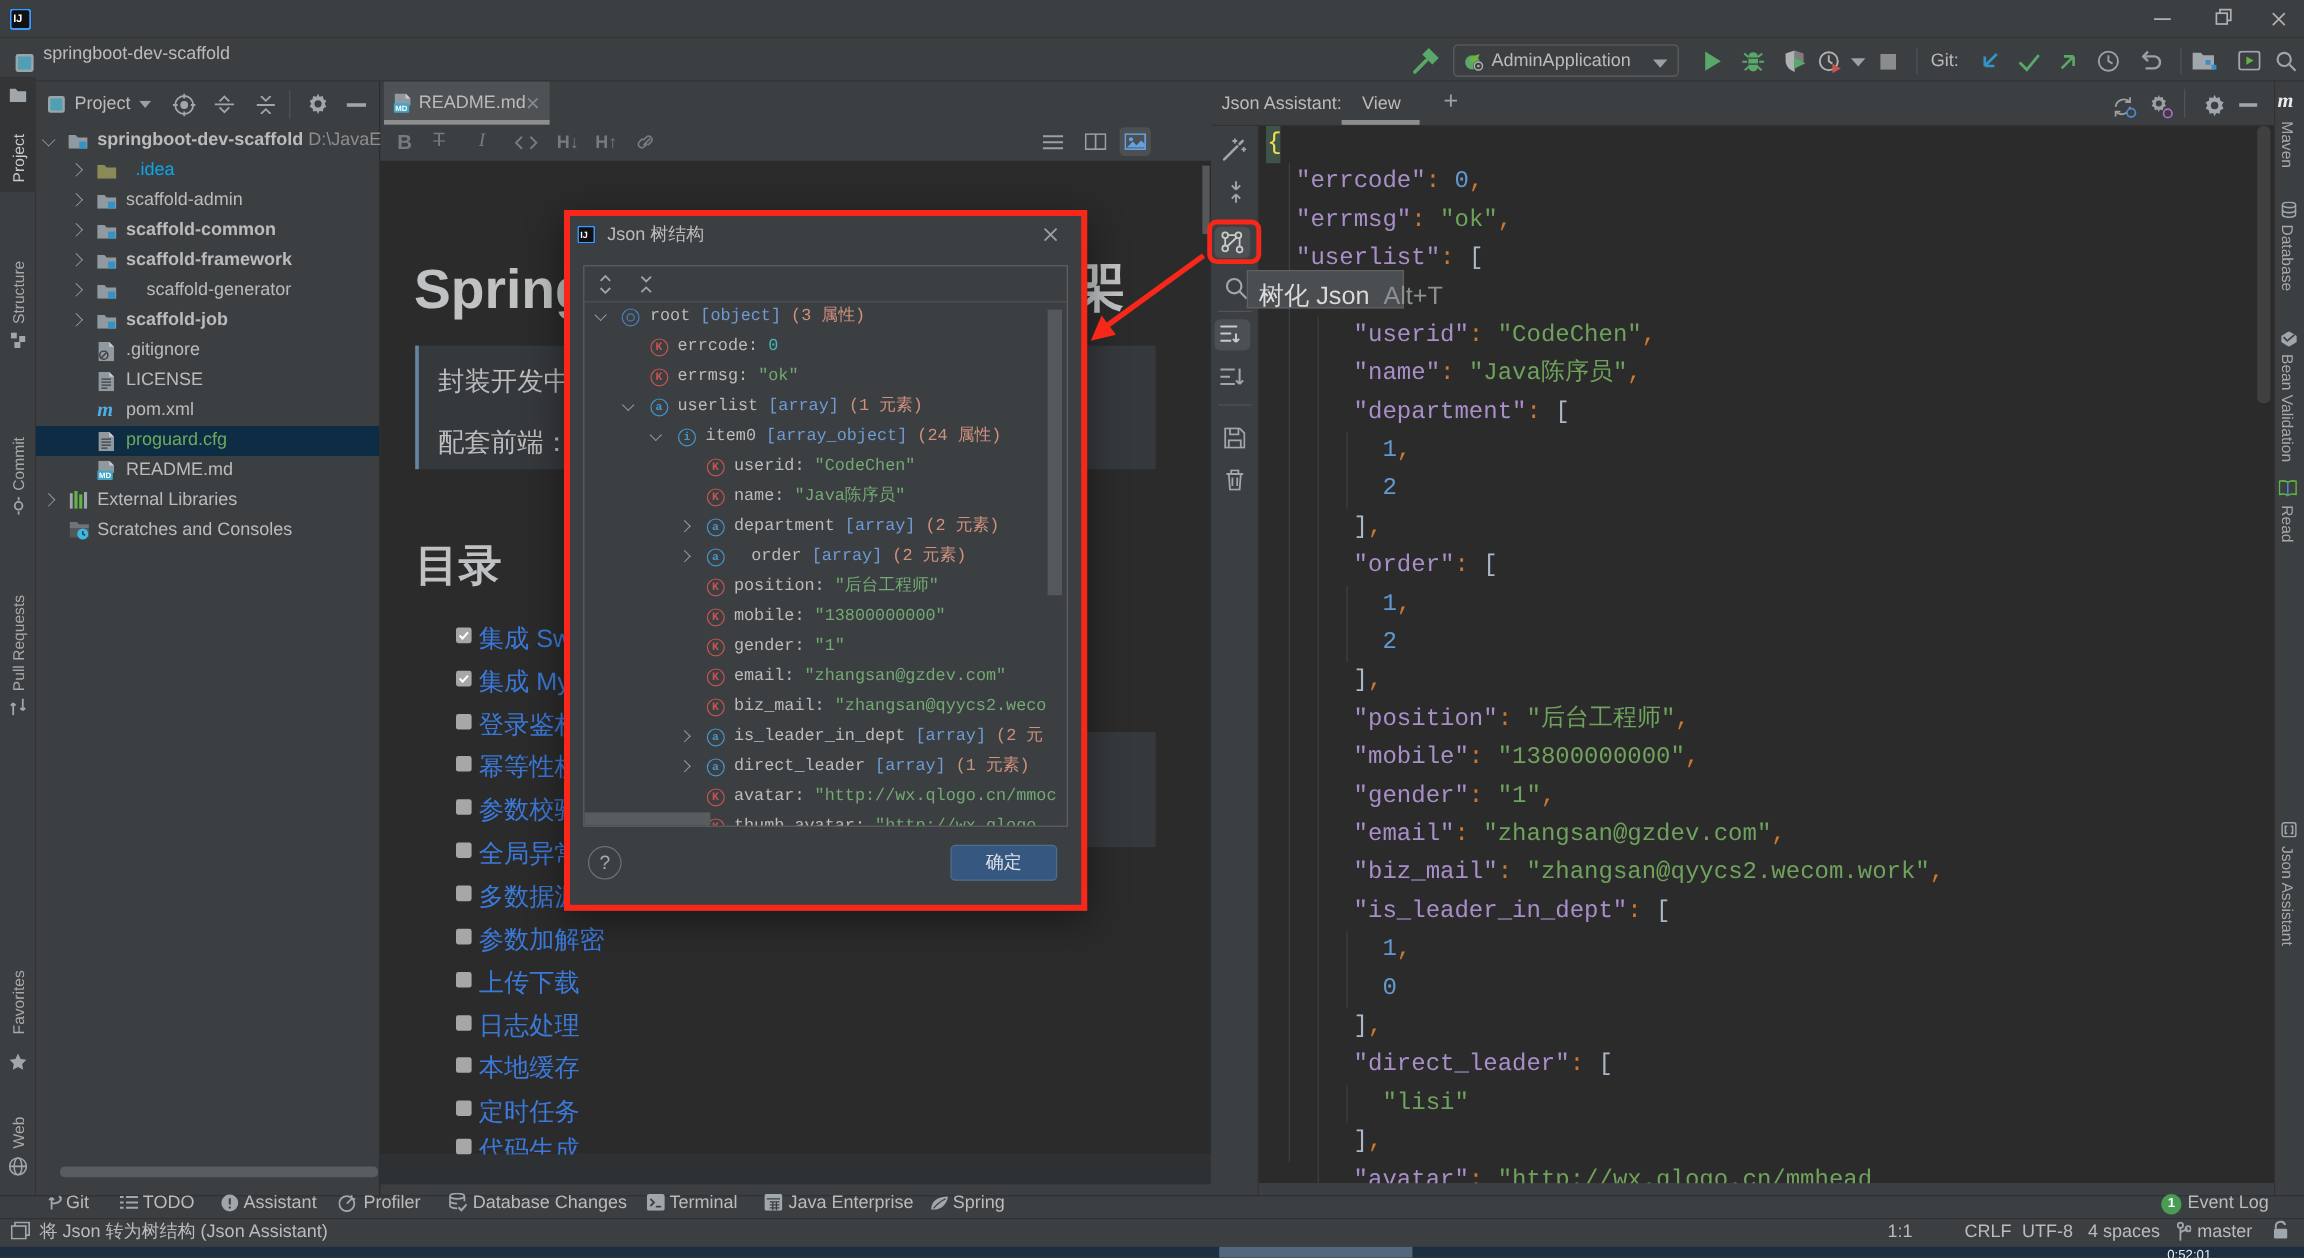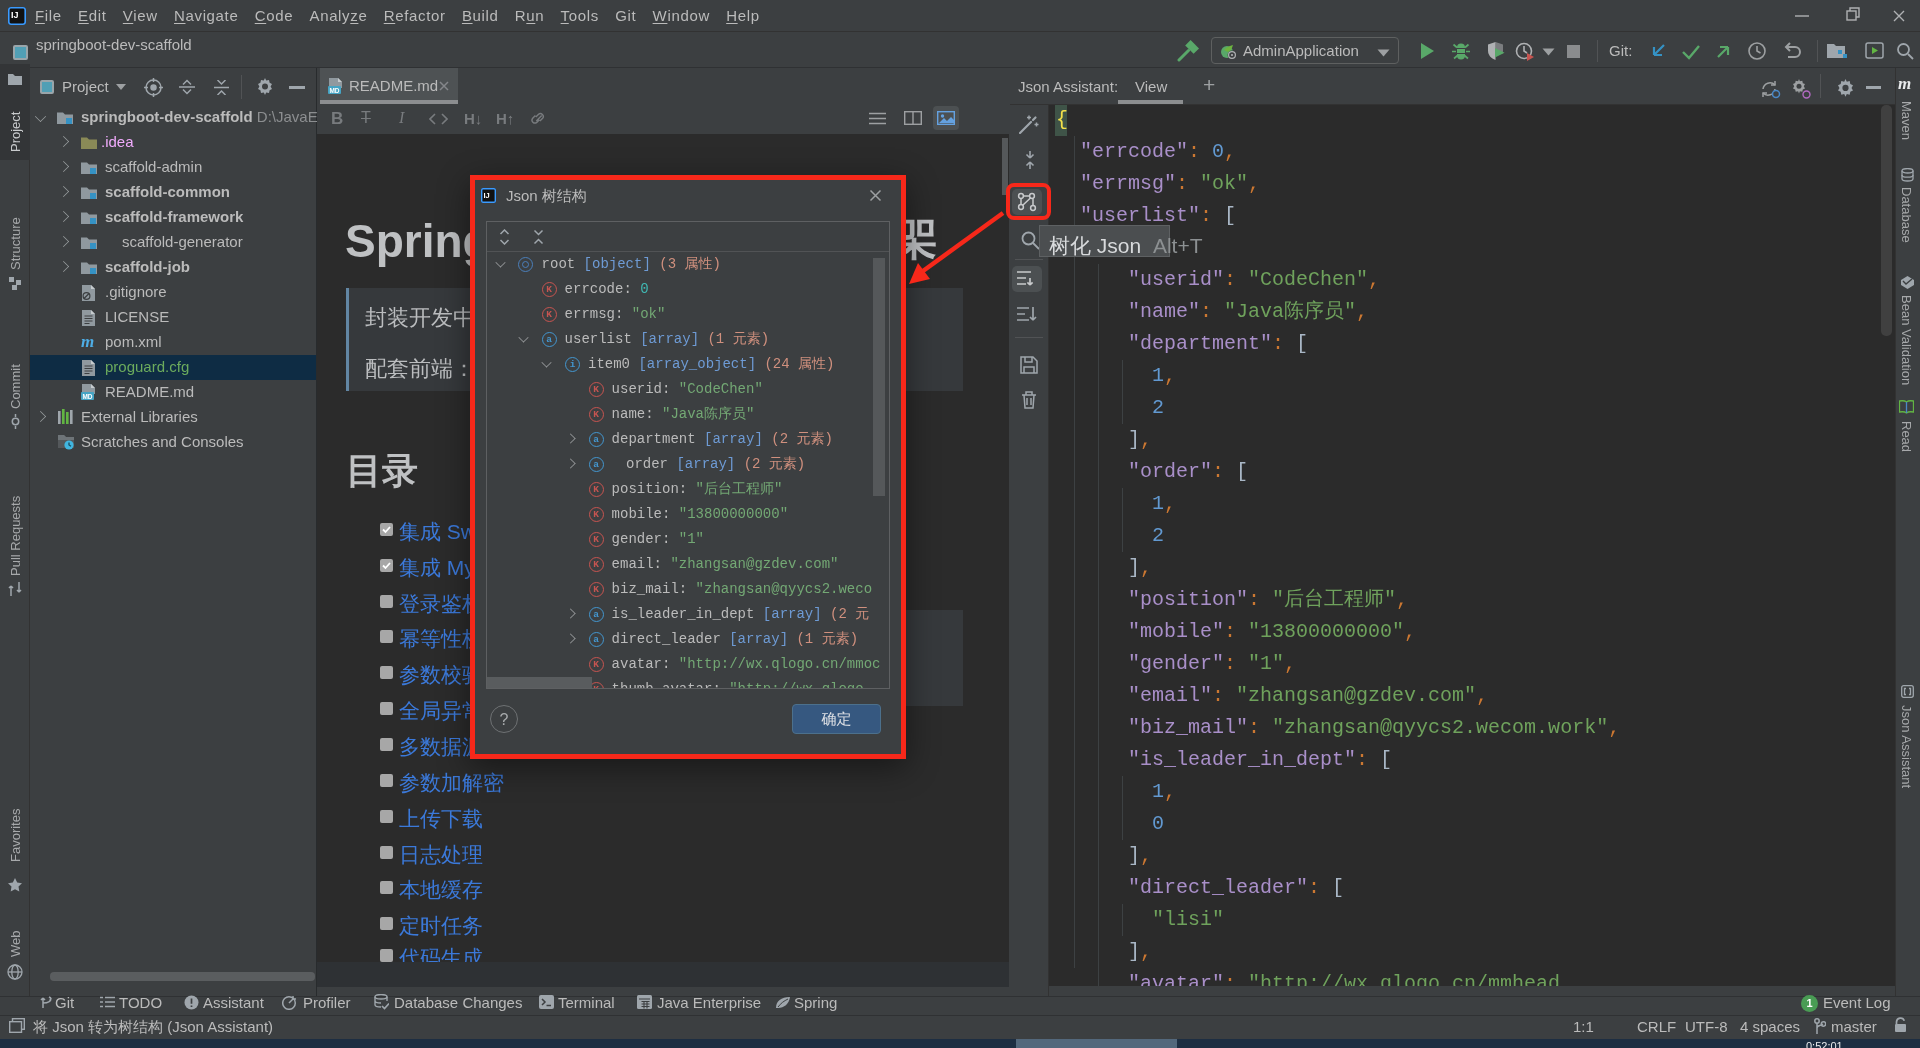--- a/index.html
+++ b/index.html
@@ -12,21 +12,20 @@
 .vL{position:absolute;white-space:nowrap;transform-origin:0 0;transform:rotate(-90deg);font-size:13px;color:#A7A9AB;}
 .vR{position:absolute;white-space:nowrap;transform-origin:0 0;transform:rotate(90deg);font-size:13px;color:#A7A9AB;}
 svg{display:block}
 </style></head>
 <body>
 
 <div class="ab" style="left:0;top:0;width:1920px;height:32px;background:#3C3F41;border-bottom:1px solid #323232">
   <div class="ab" style="left:8px;top:7px;width:18px;height:18px;border-radius:3px;background:#111;box-shadow:0 0 0 1.6px #3B9BFF inset">
       <span style="position:absolute;left:3px;top:3px;font-size:9px;font-weight:bold;color:#fff;letter-spacing:0">IJ</span>
     </div>
-  <div class="txt" style="left:35px;top:6px;letter-spacing:0.65px"><u>F</u>ile  <u>E</u>dit  <u>V</u>iew  <u>N</u>avigate  <u>C</u>ode  Analy<u>z</u>e  <u>R</u>efactor  <u>B</u>uild  R<u>u</u>n  <u>T</u>ools  Git  <u>W</u>indow  <u>H</u>elp</div>
   <svg class="ab" style="left:1788px;top:0" width="132" height="32" viewBox="0 0 132 32" fill="none" stroke="#AFB1B3" stroke-width="1.4">
     <path d="M7 16h14"></path>
     <rect x="59" y="11" width="9" height="9"></rect>
       <path d="M62 11v-3h9v9h-3"></path>
     <path d="M106 11l10 10M116 11l-10 10"></path>
   </svg>
 </div>
 
 <div class="ab" style="left:0;top:32px;width:1920px;height:36px;background:#3C3F41;border-bottom:1px solid #2F3133">
   <div class="ab" style="left:13px;top:13px;width:15px;height:15px;background:#519FB5;border:2px solid #9AA5AA;border-radius:2px"></div>
@@ -200,21 +199,21 @@
  <div class="chevD" style="left:35px;top:111px"></div>
  <svg class="fold" style="left:57px;top:111px" viewBox="0 0 16 13">
       <path d="M0 1.5h6l2 2h8V13H0z" fill="#90999F"></path>
       <rect x="9" y="7" width="6" height="6" fill="#3592C4"></rect>
     </svg>
  <div class="prow" style="left:81px;top:108px;font-weight:bold">springboot-dev-scaffold <span class="dim" style="font-weight:normal">D:\JavaE</span></div>
  <div class="chevR" style="left:58px;top:136px"></div>
  <svg class="fold" style="left:81px;top:136px" viewBox="0 0 16 13">
       <path d="M0 1.5h6l2 2h8V13H0z" fill="#8A8A57"></path>
     </svg>
- <div class="prow" style="left:101px;top:133px;color:#f0abfc">.idea</div>
+ <div class="prow" style="left:113px;top:133px;color:#0ea5e9">.idea</div>
  <div class="chevR" style="left:58px;top:161px"></div>
  <svg class="fold" style="left:81px;top:161px" viewBox="0 0 16 13">
       <path d="M0 1.5h6l2 2h8V13H0z" fill="#90999F"></path>
       <rect x="9" y="7" width="6" height="6" fill="#3592C4"></rect>
     </svg>
  <div class="prow" style="left:105px;top:158px;font-weight:normal">scaffold-admin</div>
  <div class="chevR" style="left:58px;top:186px"></div>
  <svg class="fold" style="left:81px;top:186px" viewBox="0 0 16 13">
       <path d="M0 1.5h6l2 2h8V13H0z" fill="#90999F"></path>
       <rect x="9" y="7" width="6" height="6" fill="#3592C4"></rect>

